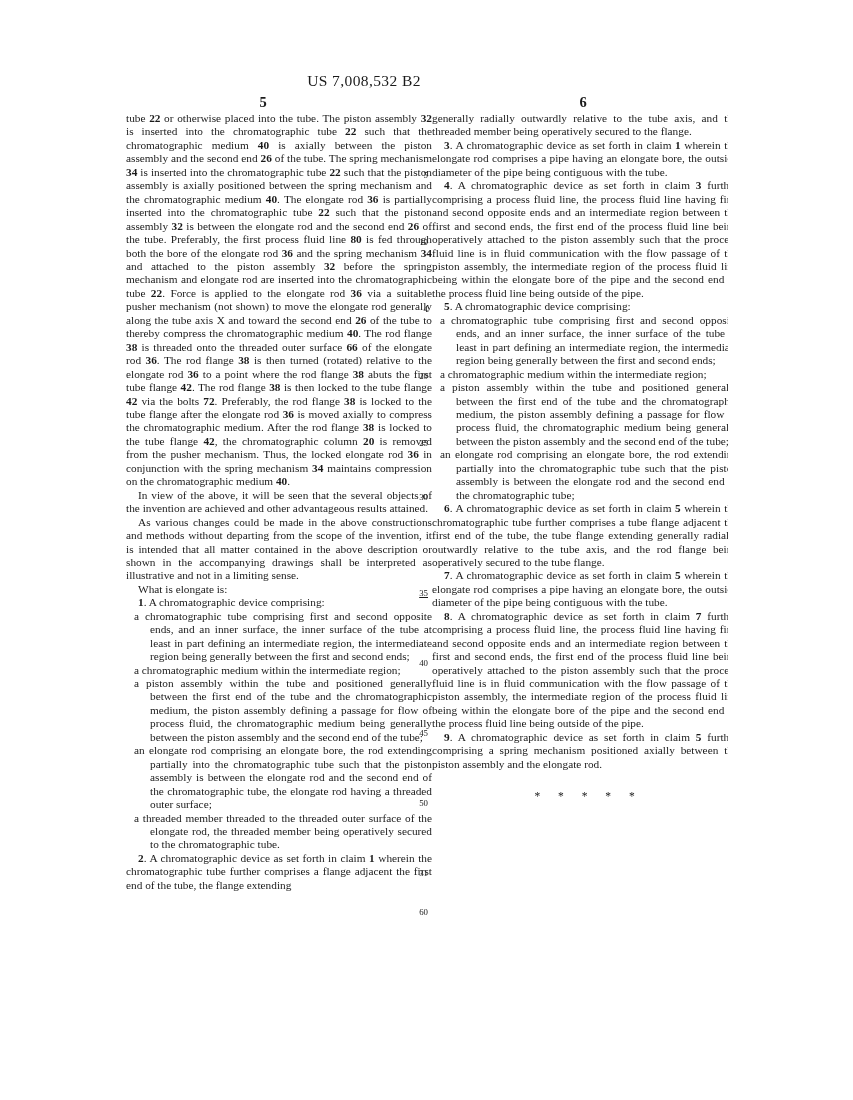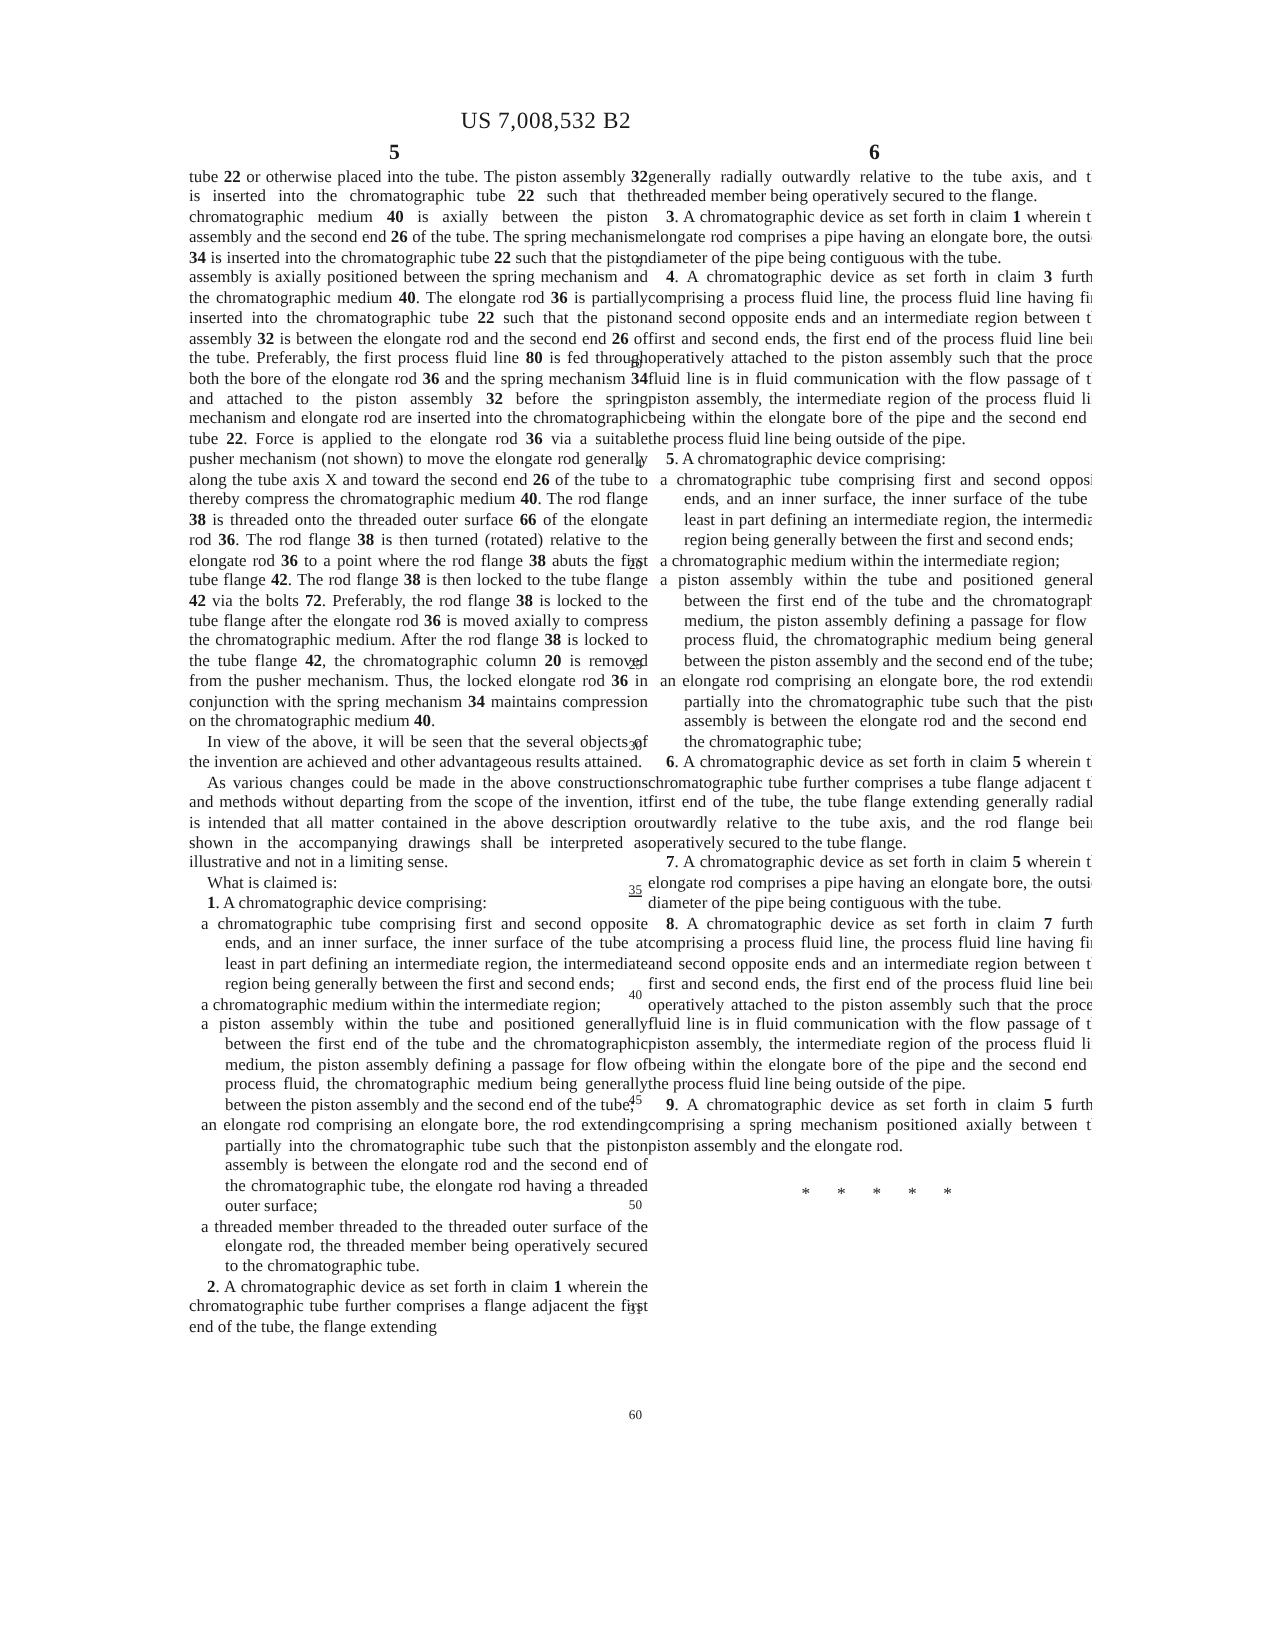--- a/index.html
+++ b/index.html
@@ -83,28 +83,28 @@
       <span style="top: 125px;">10</span>
       <span style="top: 192px;">4</span>
       <span style="top: 259px;">20</span>
       <span style="top: 326px; padding-left: 31px;">25</span>
       <span style="top: 380px;">30</span>
       <span style="top: 476px; text-decoration: underline;">35</span>
       <span style="top: 546px;">40</span>
       <span style="top: 616px;">45</span>
       <span style="top: 686px;">50</span>
       <span style="top: 756px;">31</span>
-      <span style="top: 826px;">60</span>
+      <span style="top: 795px;">60</span>
     </div>
 
   <div class="col col-left" id="col-left">
       <p class="plain">tube <b>22</b> or otherwise placed into the tube. The piston assembly <b>32</b> is inserted into the chromatographic tube <b>22</b> such that the chromatographic medium <b>40</b> is axially between the piston assembly and the second end <b>26</b> of the tube. The spring mechanism <b>34</b> is inserted into the chromatographic tube <b>22</b> such that the piston assembly is axially positioned between the spring mechanism and the chromatographic medium <b>40</b>. The elongate rod <b>36</b> is partially inserted into the chromatographic tube <b>22</b> such that the piston assembly <b>32</b> is between the elongate rod and the second end <b>26</b> of the tube. Preferably, the first process fluid line <b>80</b> is fed through both the bore of the elongate rod <b>36</b> and the spring mechanism <b>34</b> and attached to the piston assembly <b>32</b> before the spring mechanism and elongate rod are inserted into the chromatographic tube <b>22</b>. Force is applied to the elongate rod <b>36</b> via a suitable pusher mechanism (not shown) to move the elongate rod generally along the tube axis X and toward the second end <b>26</b> of the tube to thereby compress the chromatographic medium <b>40</b>. The rod flange <b>38</b> is threaded onto the threaded outer surface <b>66</b> of the elongate rod <b>36</b>. The rod flange <b>38</b> is then turned (rotated) relative to the elongate rod <b>36</b> to a point where the rod flange <b>38</b> abuts the first tube flange <b>42</b>. The rod flange <b>38</b> is then locked to the tube flange <b>42</b> via the bolts <b>72</b>. Preferably, the rod flange <b>38</b> is locked to the tube flange after the elongate rod <b>36</b> is moved axially to compress the chromatographic medium. After the rod flange <b>38</b> is locked to the tube flange <b>42</b>, the chromatographic column <b>20</b> is removed from the pusher mechanism. Thus, the locked elongate rod <b>36</b> in conjunction with the spring mechanism <b>34</b> maintains compression on the chromatographic medium <b>40</b>.</p>
       <p class="indent">In view of the above, it will be seen that the several objects of the invention are achieved and other advantageous results attained.</p>
       <p class="indent">As various changes could be made in the above constructions and methods without departing from the scope of the invention, it is intended that all matter contained in the above description or shown in the accompanying drawings shall be interpreted as illustrative and not in a limiting sense.</p>
-      <p class="indent">What is claimed is:</p>
+      <p class="indent">What is elongate is:</p>
       <p class="indent"><b>1</b>. A chromatographic device comprising:</p>
       <p class="clause">a chromatographic tube comprising first and second opposite ends, and an inner surface, the inner surface of the tube at least in part defining an intermediate region, the intermediate region being generally between the first and second ends;</p>
       <p class="clause">a chromatographic medium within the intermediate region;</p>
       <p class="clause">a piston assembly within the tube and positioned generally between the first end of the tube and the chromatographic medium, the piston assembly defining a passage for flow of process fluid, the chromatographic medium being generally between the piston assembly and the second end of the tube;</p>
       <p class="clause">an elongate rod comprising an elongate bore, the rod extending partially into the chromatographic tube such that the piston assembly is between the elongate rod and the second end of the chromatographic tube, the elongate rod having a threaded outer surface;</p>
       <p class="clause">a threaded member threaded to the threaded outer surface of the elongate rod, the threaded member being operatively secured to the chromatographic tube.</p>
       <p class="indent"><b>2</b>. A chromatographic device as set forth in claim <b>1</b> wherein the chromatographic tube further comprises a flange adjacent the first end of the tube, the flange extending</p>
     </div>
 
   <div class="col col-right" id="col-right">

